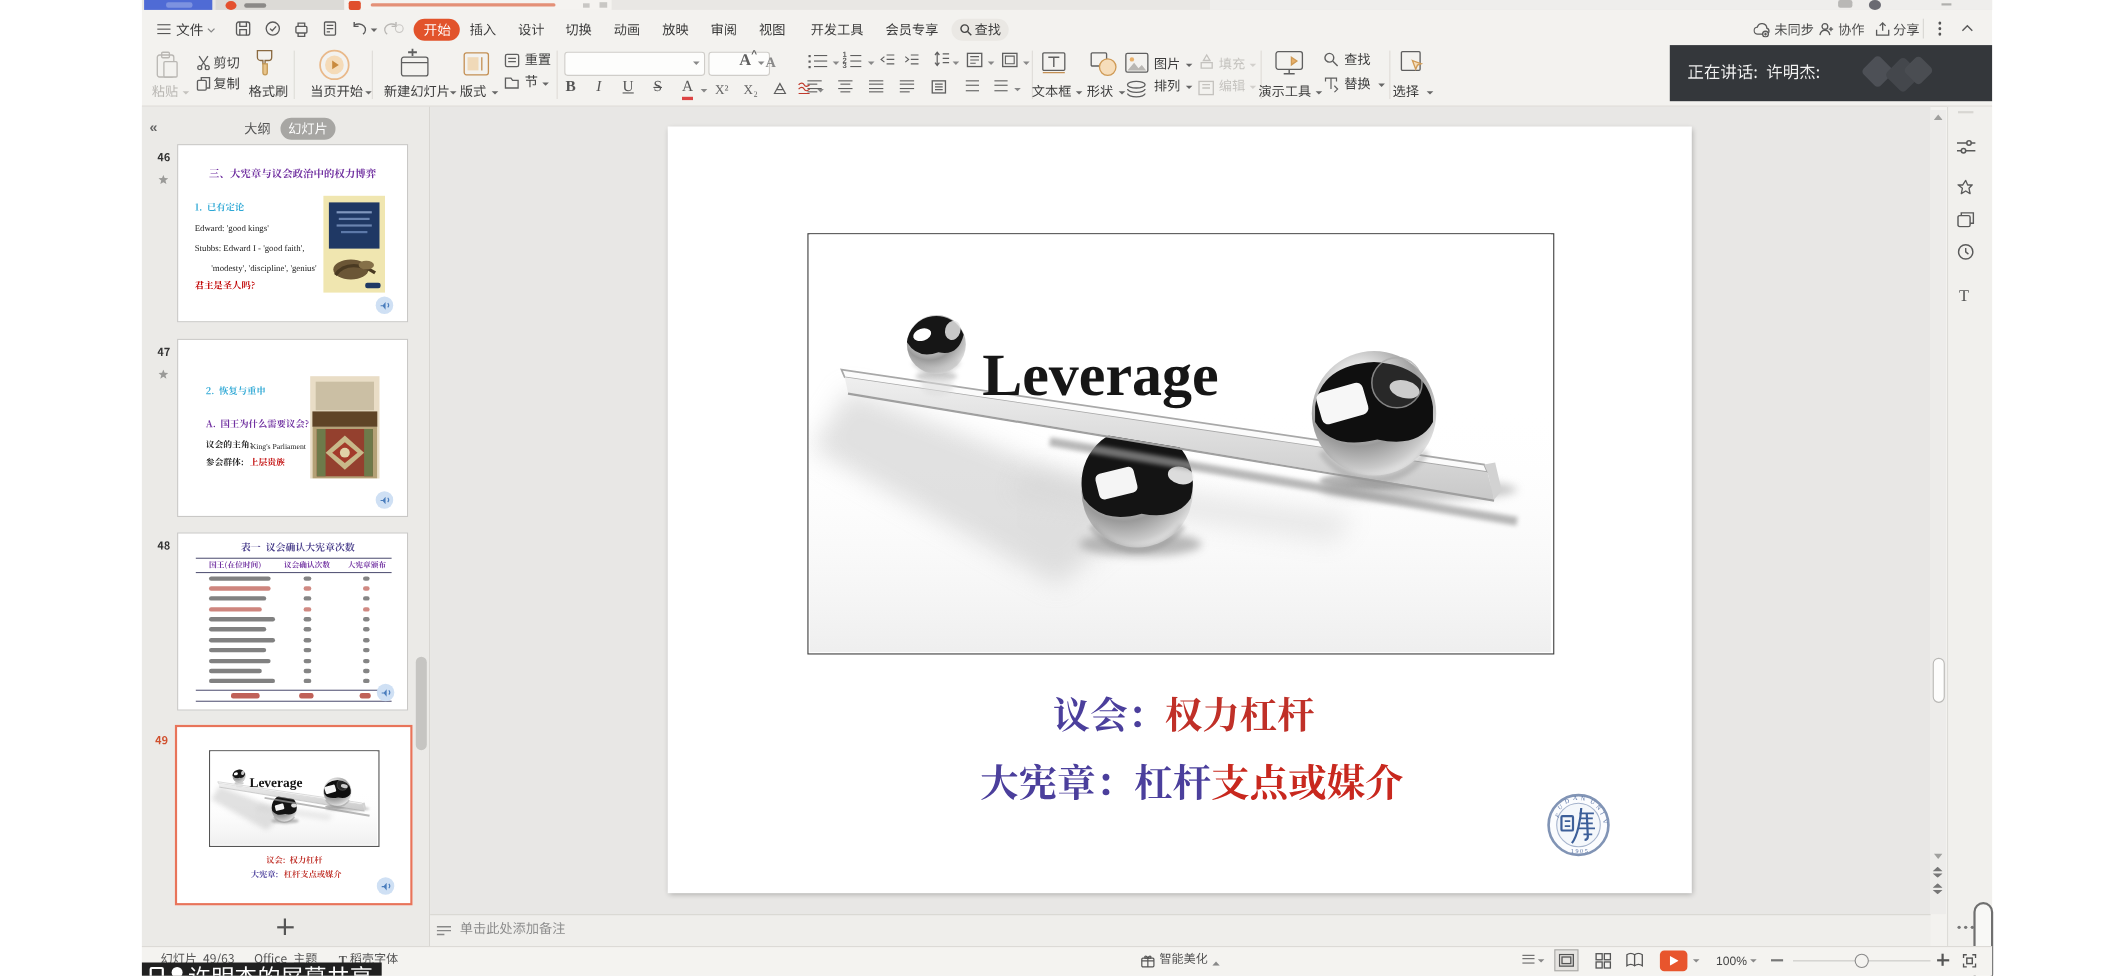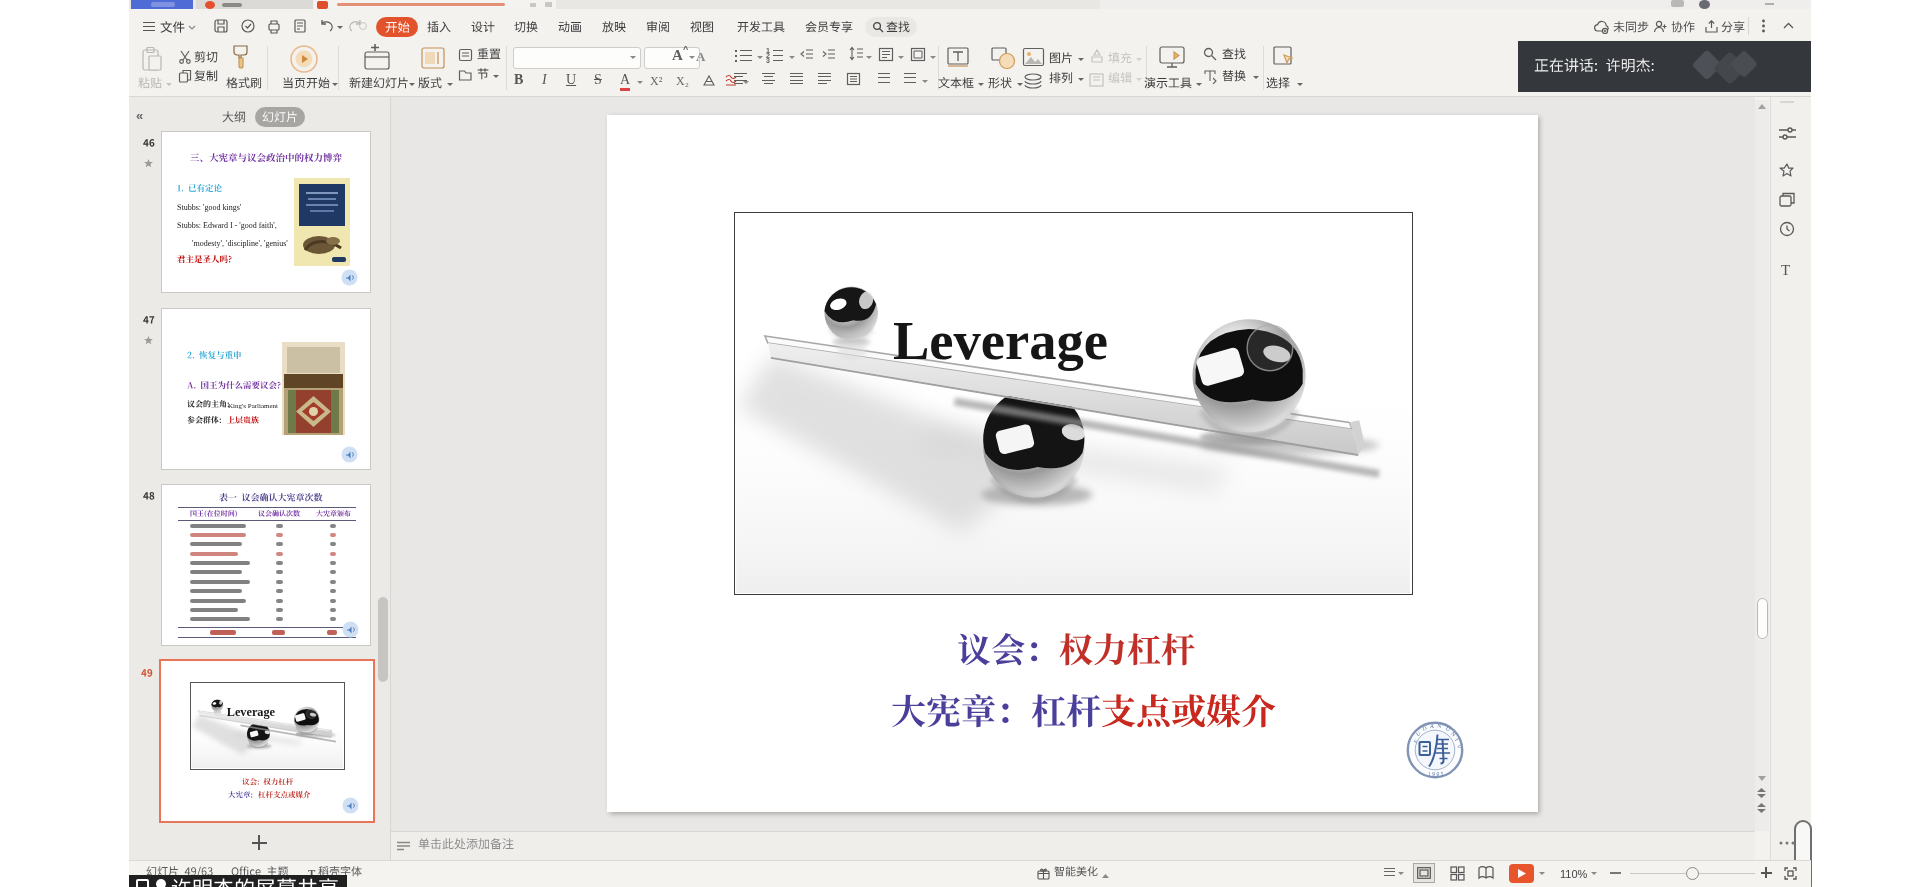--- a/index.html
+++ b/index.html
@@ -830,21 +830,21 @@
         <g fill="#2ea8d5" transform="translate(0,86)">
           <use href="#g95" x="0"></use>
           <use href="#g96" x="47"></use>
           <use href="#g97" x="130"></use>
           <use href="#g98" x="230"></use>
           <use href="#g99" x="330"></use>
           <use href="#g100" x="430"></use>
         </g>
       </svg>
     </div>
-    <div style="position:absolute;left:177px;top:203px;font:400 8px 'Liberation Serif',serif;color:#222;white-space:nowrap;">Stubbs: 'good kings'</div>
+    <div style="position:absolute;left:177px;top:203px;font:400 8px 'Liberation Serif',serif;color:#222;white-space:nowrap;">Edward: 'good kings'</div>
     <div style="position:absolute;left:177px;top:221px;font:400 8px 'Liberation Serif',serif;color:#222;white-space:nowrap;">Stubbs: Edward I - 'good faith',</div>
     <div style="position:absolute;left:192px;top:239px;font:400 8px 'Liberation Serif',serif;color:#222;white-space:nowrap;">'modesty', 'discipline', 'genius'</div>
     <div class="" style="position:absolute;left:177px;top:255px;line-height:0;">
       <svg class="" style="" width="55.0" height="8.5" viewBox="0 0 647 100">
         <g fill="#c00000" transform="translate(0,86)">
           <use href="#g101" x="0"></use>
           <use href="#g102" x="100"></use>
           <use href="#g103" x="200"></use>
           <use href="#g104" x="300"></use>
           <use href="#g105" x="400"></use>
@@ -1451,21 +1451,21 @@
     </svg>
     <svg class="abs" style="left:1478px;top:866px" width="16" height="14" viewBox="0 0 16 14" fill="none" stroke="#555" stroke-width="1.2">
       <path d="M8 2C6 .5 3 .5 1 2v10c2-1.5 5-1.5 7 0 2-1.5 5-1.5 7 0V2c-2-1.5-5-1.5-7 0z"></path>
       <path d="M8 2v10"></path>
     </svg>
     <div style="position:absolute;left:1509px;top:864px;width:25px;height:19px;background:#e8552d;border-radius:4px"></div>
     <svg class="abs" style="left:1518px;top:869px" width="8" height="9" viewBox="0 0 8 9">
       <path d="M0 0l8 4.5L0 9z" fill="#fff"></path>
     </svg>
     <div style="position:absolute;left:1539px;top:872px;width:0;height:0;border-left:3px solid transparent;border-right:3px solid transparent;border-top:3px solid #888"></div>
-    <div style="position:absolute;left:1560px;top:868px;font:400 11px 'Liberation Sans',sans-serif;color:#444;white-space:nowrap;">110%</div>
+    <div style="position:absolute;left:1560px;top:868px;font:400 11px 'Liberation Sans',sans-serif;color:#444;white-space:nowrap;">100%</div>
     <div style="position:absolute;left:1591px;top:872px;width:0;height:0;border-left:3px solid transparent;border-right:3px solid transparent;border-top:3px solid #888"></div>
     <div style="position:absolute;left:1610px;top:872px;width:11px;height:2px;background:#777"></div>
     <div style="position:absolute;left:1630px;top:873px;width:125px;height:1px;background:#c9c8c5"></div>
     <div style="position:absolute;left:1686px;top:867px;width:13px;height:13px;background:#f4f3f0;border:1.3px solid #8a8a8a;border-radius:50%"></div>
     <div style="position:absolute;left:1761px;top:872px;width:11px;height:2px;background:#555"></div>
     <div style="position:absolute;left:1765px;top:867px;width:2px;height:11px;background:#555"></div>
     <svg class="abs" style="left:1784px;top:867px" width="13" height="13" viewBox="0 0 13 13" fill="none" stroke="#555" stroke-width="1.3">
       <path d="M1 4V1h3M9 1h3v3M12 9v3H9M4 12H1V9"></path>
       <rect x="4" y="4" width="5" height="5"></rect>
     </svg>

